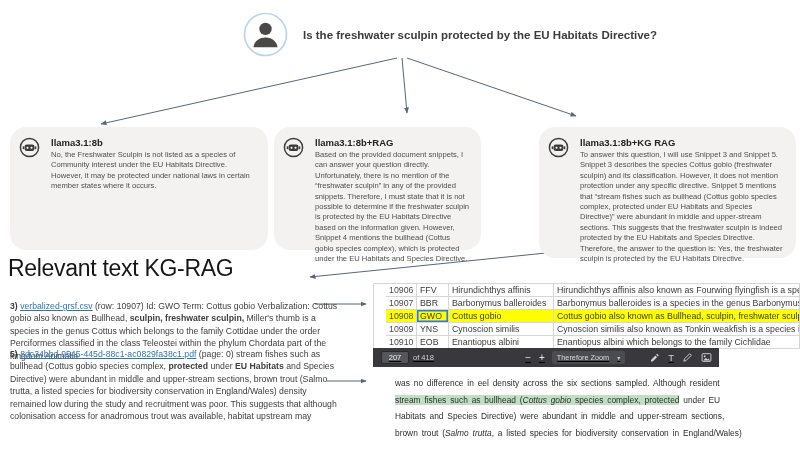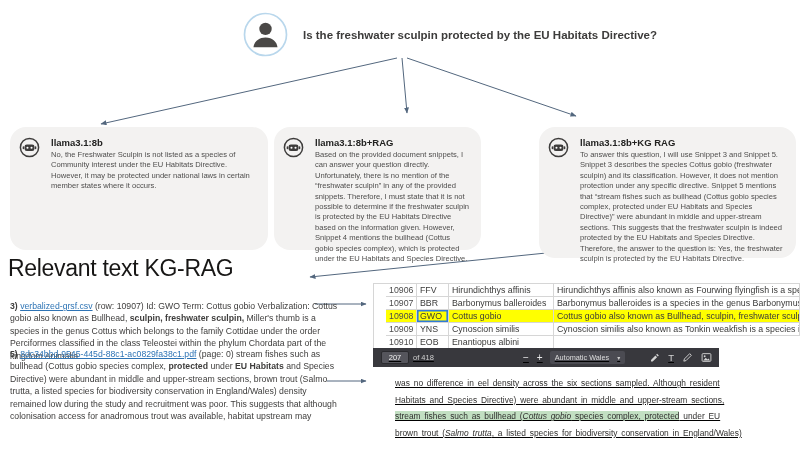--- a/index.html
+++ b/index.html
@@ -59,21 +59,21 @@
   .tb-btn { color:#e9e9e9; font-size:10px; padding:0 4px; cursor:pointer; line-height:19px; }
   .zoom-select { background:#4b4b52; color:#dddddd; font-size:7.3px; height:13px; display:flex;
                  align-items:center; padding:0 5px; gap:8px; border-radius:2px; margin-left:3px; cursor:pointer; }
   .chev { font-size:6px; color:#cccccc; }
   .tb-gap { width:24px; }
   .tb-icons { display:flex; align-items:center; gap:8px; }
   .tb-icon { width:11px; height:11px; color:#d5d5d5; display:inline-flex; cursor:pointer; }
   .tb-icon svg { width:11px; height:11px; }
   .tb-icon-t { color:#d5d5d5; font-size:9.5px; font-weight:400; cursor:pointer; line-height:11px; }
 
-  .pdf-content { background:#ffffff; padding:8px 6px 0 22px; height:83px;text-decoration:underline; }
+  .pdf-content { background:#ffffff; padding:8px 6px 0 22px; height:83px; }
   .pdf-line { font-size:8.4px; line-height:16.6px; color:#2f2e2d; word-spacing:1.5px; white-space:nowrap; }
   .hlg { background:var(--hl-green); }
 </style>
 </head>
 <body>
 
 <div class="canvas">
 
   <svg class="arrows" viewBox="0 0 800 450">
     <defs>
@@ -177,32 +177,33 @@
       <div class="tr">
         <div class="cell c-num">10909</div>
         <div class="cell c-code">YNS</div>
         <div class="cell c-name">Cynoscion similis</div>
         <div class="cell c-verb">Cynoscion similis also known as Tonkin weakfish is a species in the genus Cynosc</div>
       </div>
       <div class="tr">
         <div class="cell c-num">10910</div>
         <div class="cell c-code">EOB</div>
         <div class="cell c-name">Enantiopus albini</div>
+        <div class="cell c-verb">Enantiopus albini which belongs to the family Cichlidae</div>
       </div>
     </div>
 
   <div class="pdf">
     <div class="pdf-toolbar">
       <input class="page-input" readonly="" value="207" style="">
       <span class="of-label">of 418</span>
       <span class="tb-spacer"></span>
       <span class="tb-btn">−</span>
       <span class="tb-btn">+</span>
       <span class="zoom-select">
-        <span>Automatic Wales</span>
+        <span>Therefore Zoom</span>
         <span class="chev">▾</span>
       </span>
       <span class="tb-gap"></span>
       <span class="tb-icons">
         <span class="tb-icon">
           <svg viewBox="0 0 12 12">
               <path d="M2.2 8.6 7 3.8l1.8 1.8-4.8 4.8H2.2V8.6z M7.8 3l1-1 1.9 1.9-1 1z" fill="currentColor"></path>
             </svg>
         </span>
         <span class="tb-icon-t">T</span>
@@ -215,19 +216,19 @@
           <svg viewBox="0 0 12 12">
               <rect x="1.2" y="1.8" width="9.6" height="8.4" rx="1" fill="none" stroke="currentColor" stroke-width="1"></rect>
               <circle cx="4" cy="4.6" r="1" fill="currentColor"></circle>
               <path d="M2.4 9.2 5.2 6.4l1.8 1.8 1.2-1.2 1.6 2.2z" fill="currentColor"></path>
             </svg>
         </span>
       </span>
     </div>
     <div class="pdf-content">
         <div class="pdf-line"><span>was no difference in eel density across the six sections sampled. Although resident</span></div>
+        <div class="pdf-line"><span class="hlg">stream fishes such as bullhead (</span><span class="i hlg">Cottus gobio</span><span class="hlg"> species complex, protected</span><span> under EU</span></div>
         <div class="pdf-line"><span>Habitats and Species Directive) were abundant in middle and upper-stream sections,</span></div>
-        <div class="pdf-line"><span class="hlg">stream fishes such as bullhead (</span><span class="i hlg">Cottus gobio</span><span class="hlg"> species complex, protected</span><span> under EU</span></div>
         <div class="pdf-line"><span>brown trout (</span><span class="i">Salmo trutta</span><span>, a listed species for biodiversity conservation in England/Wales)</span></div>
       </div>
   </div>
 
 </div>
 
 </body></html>

